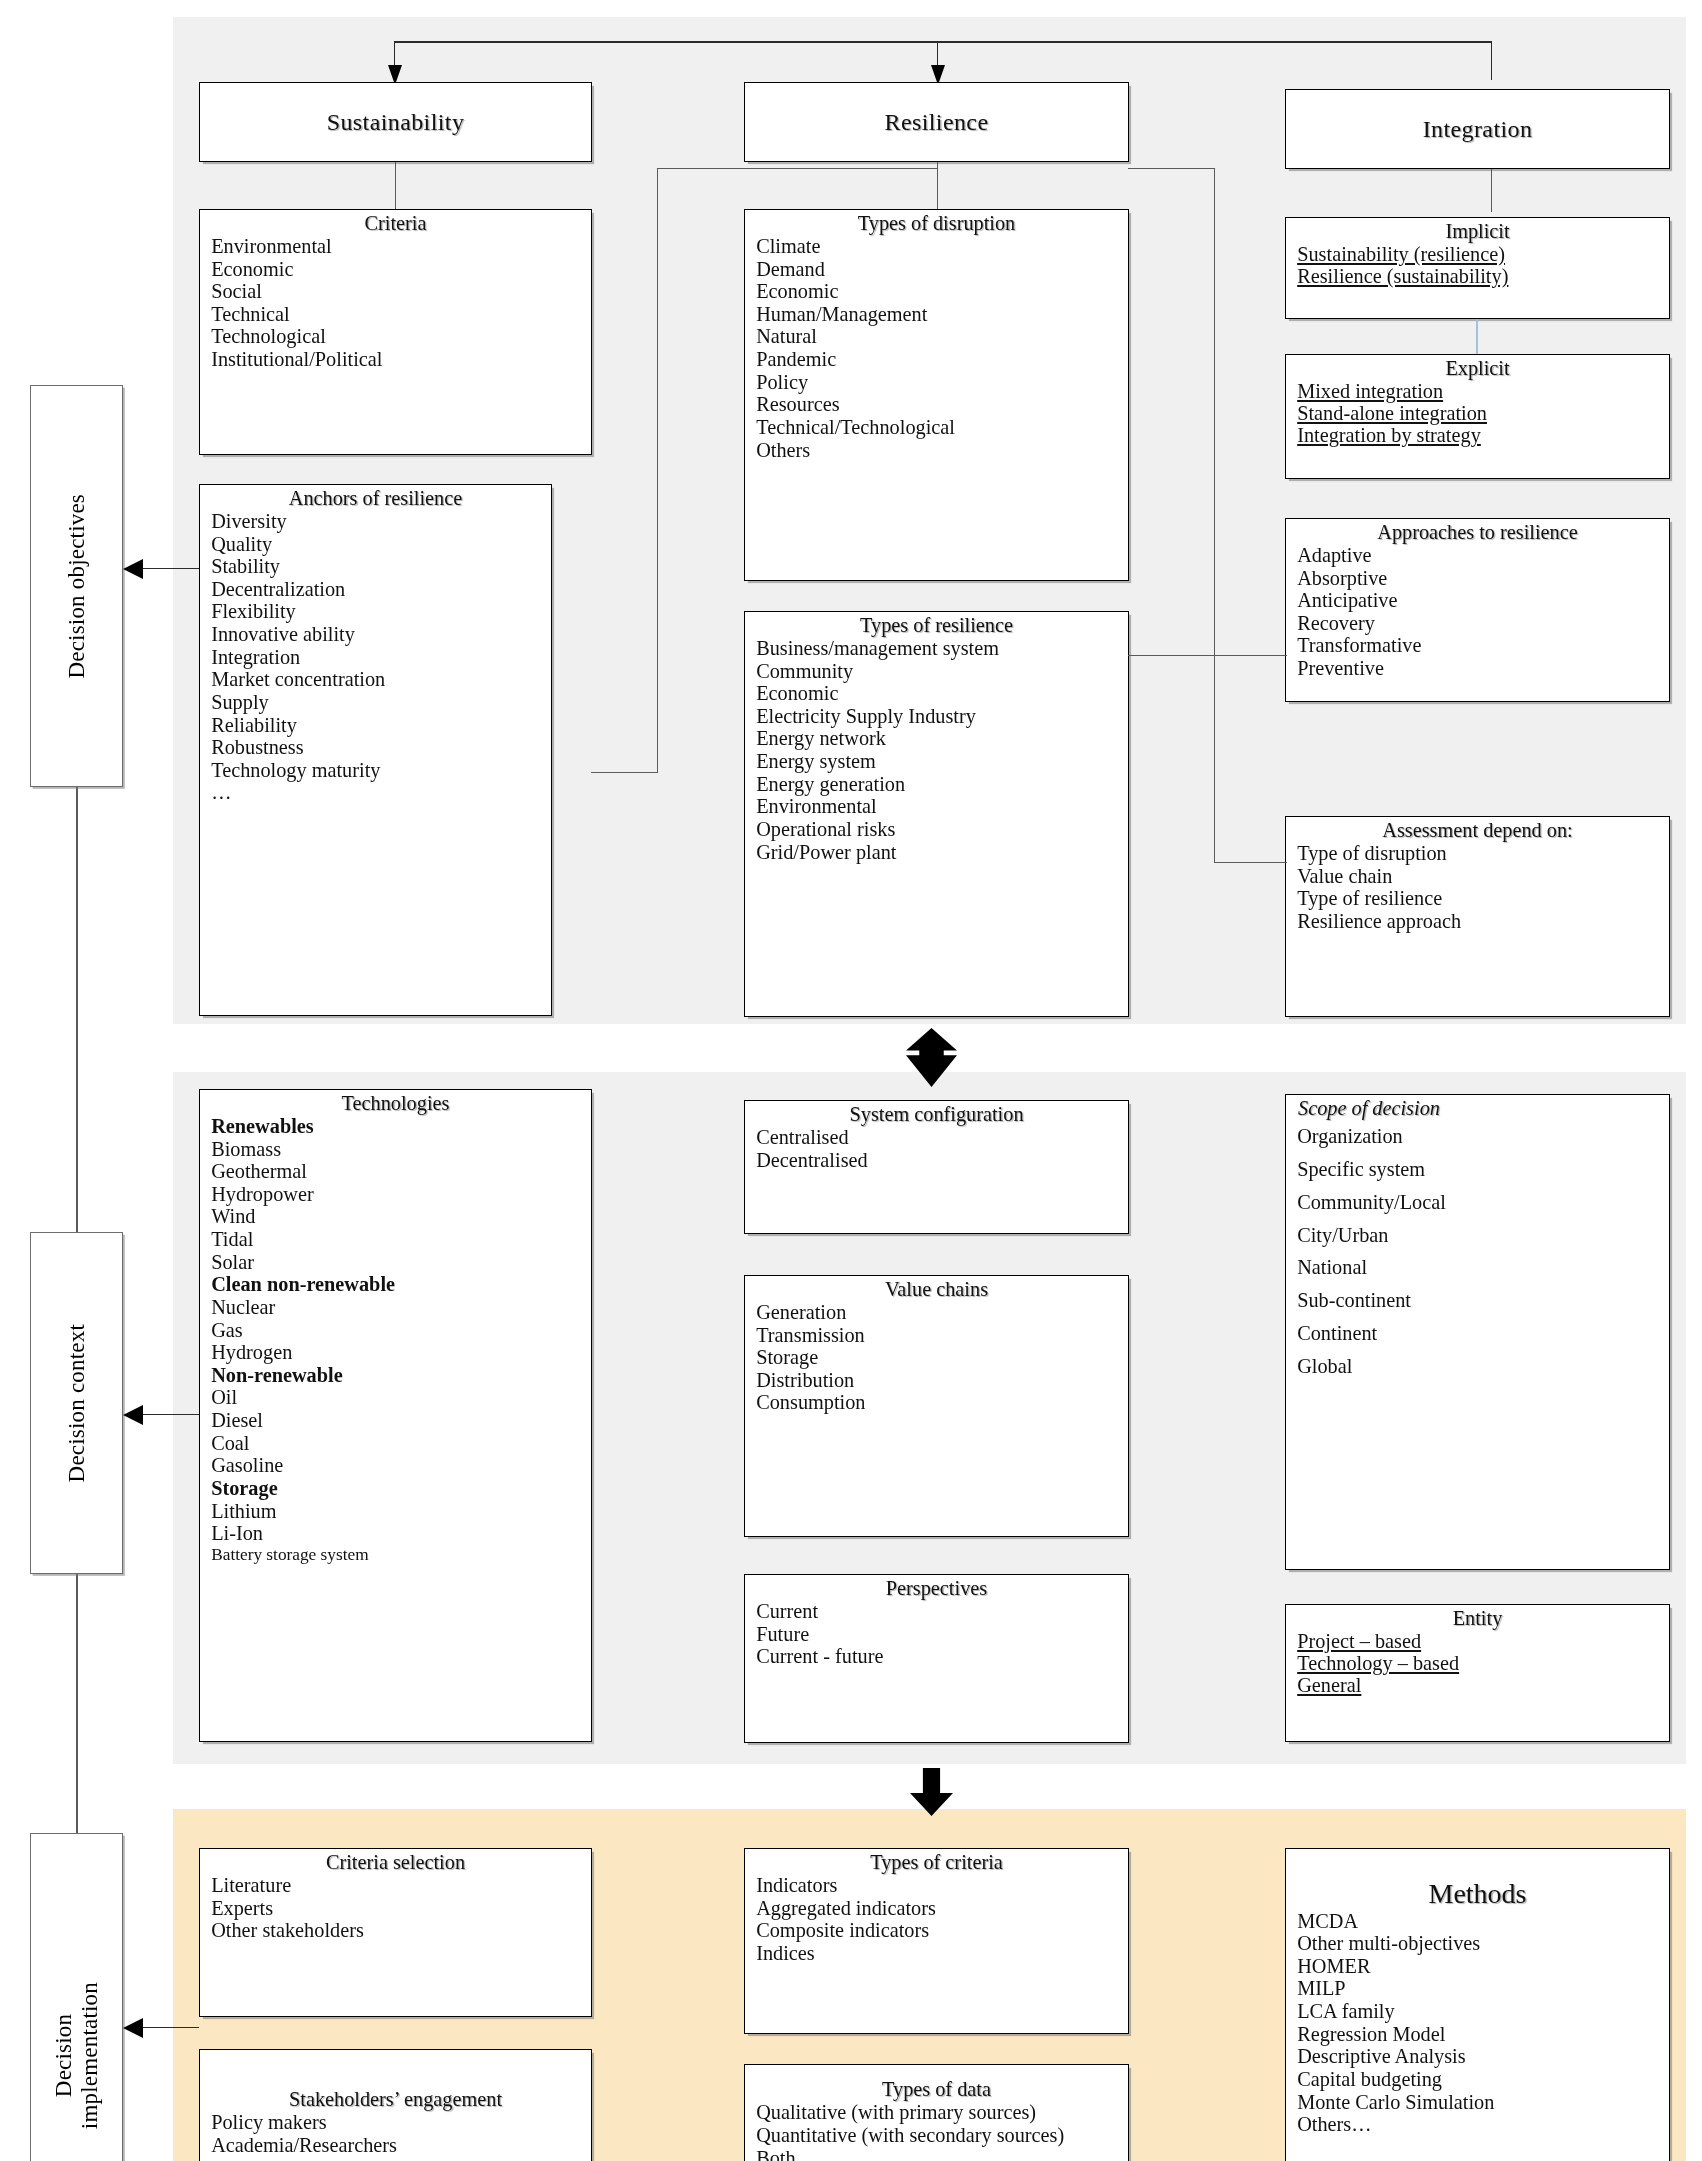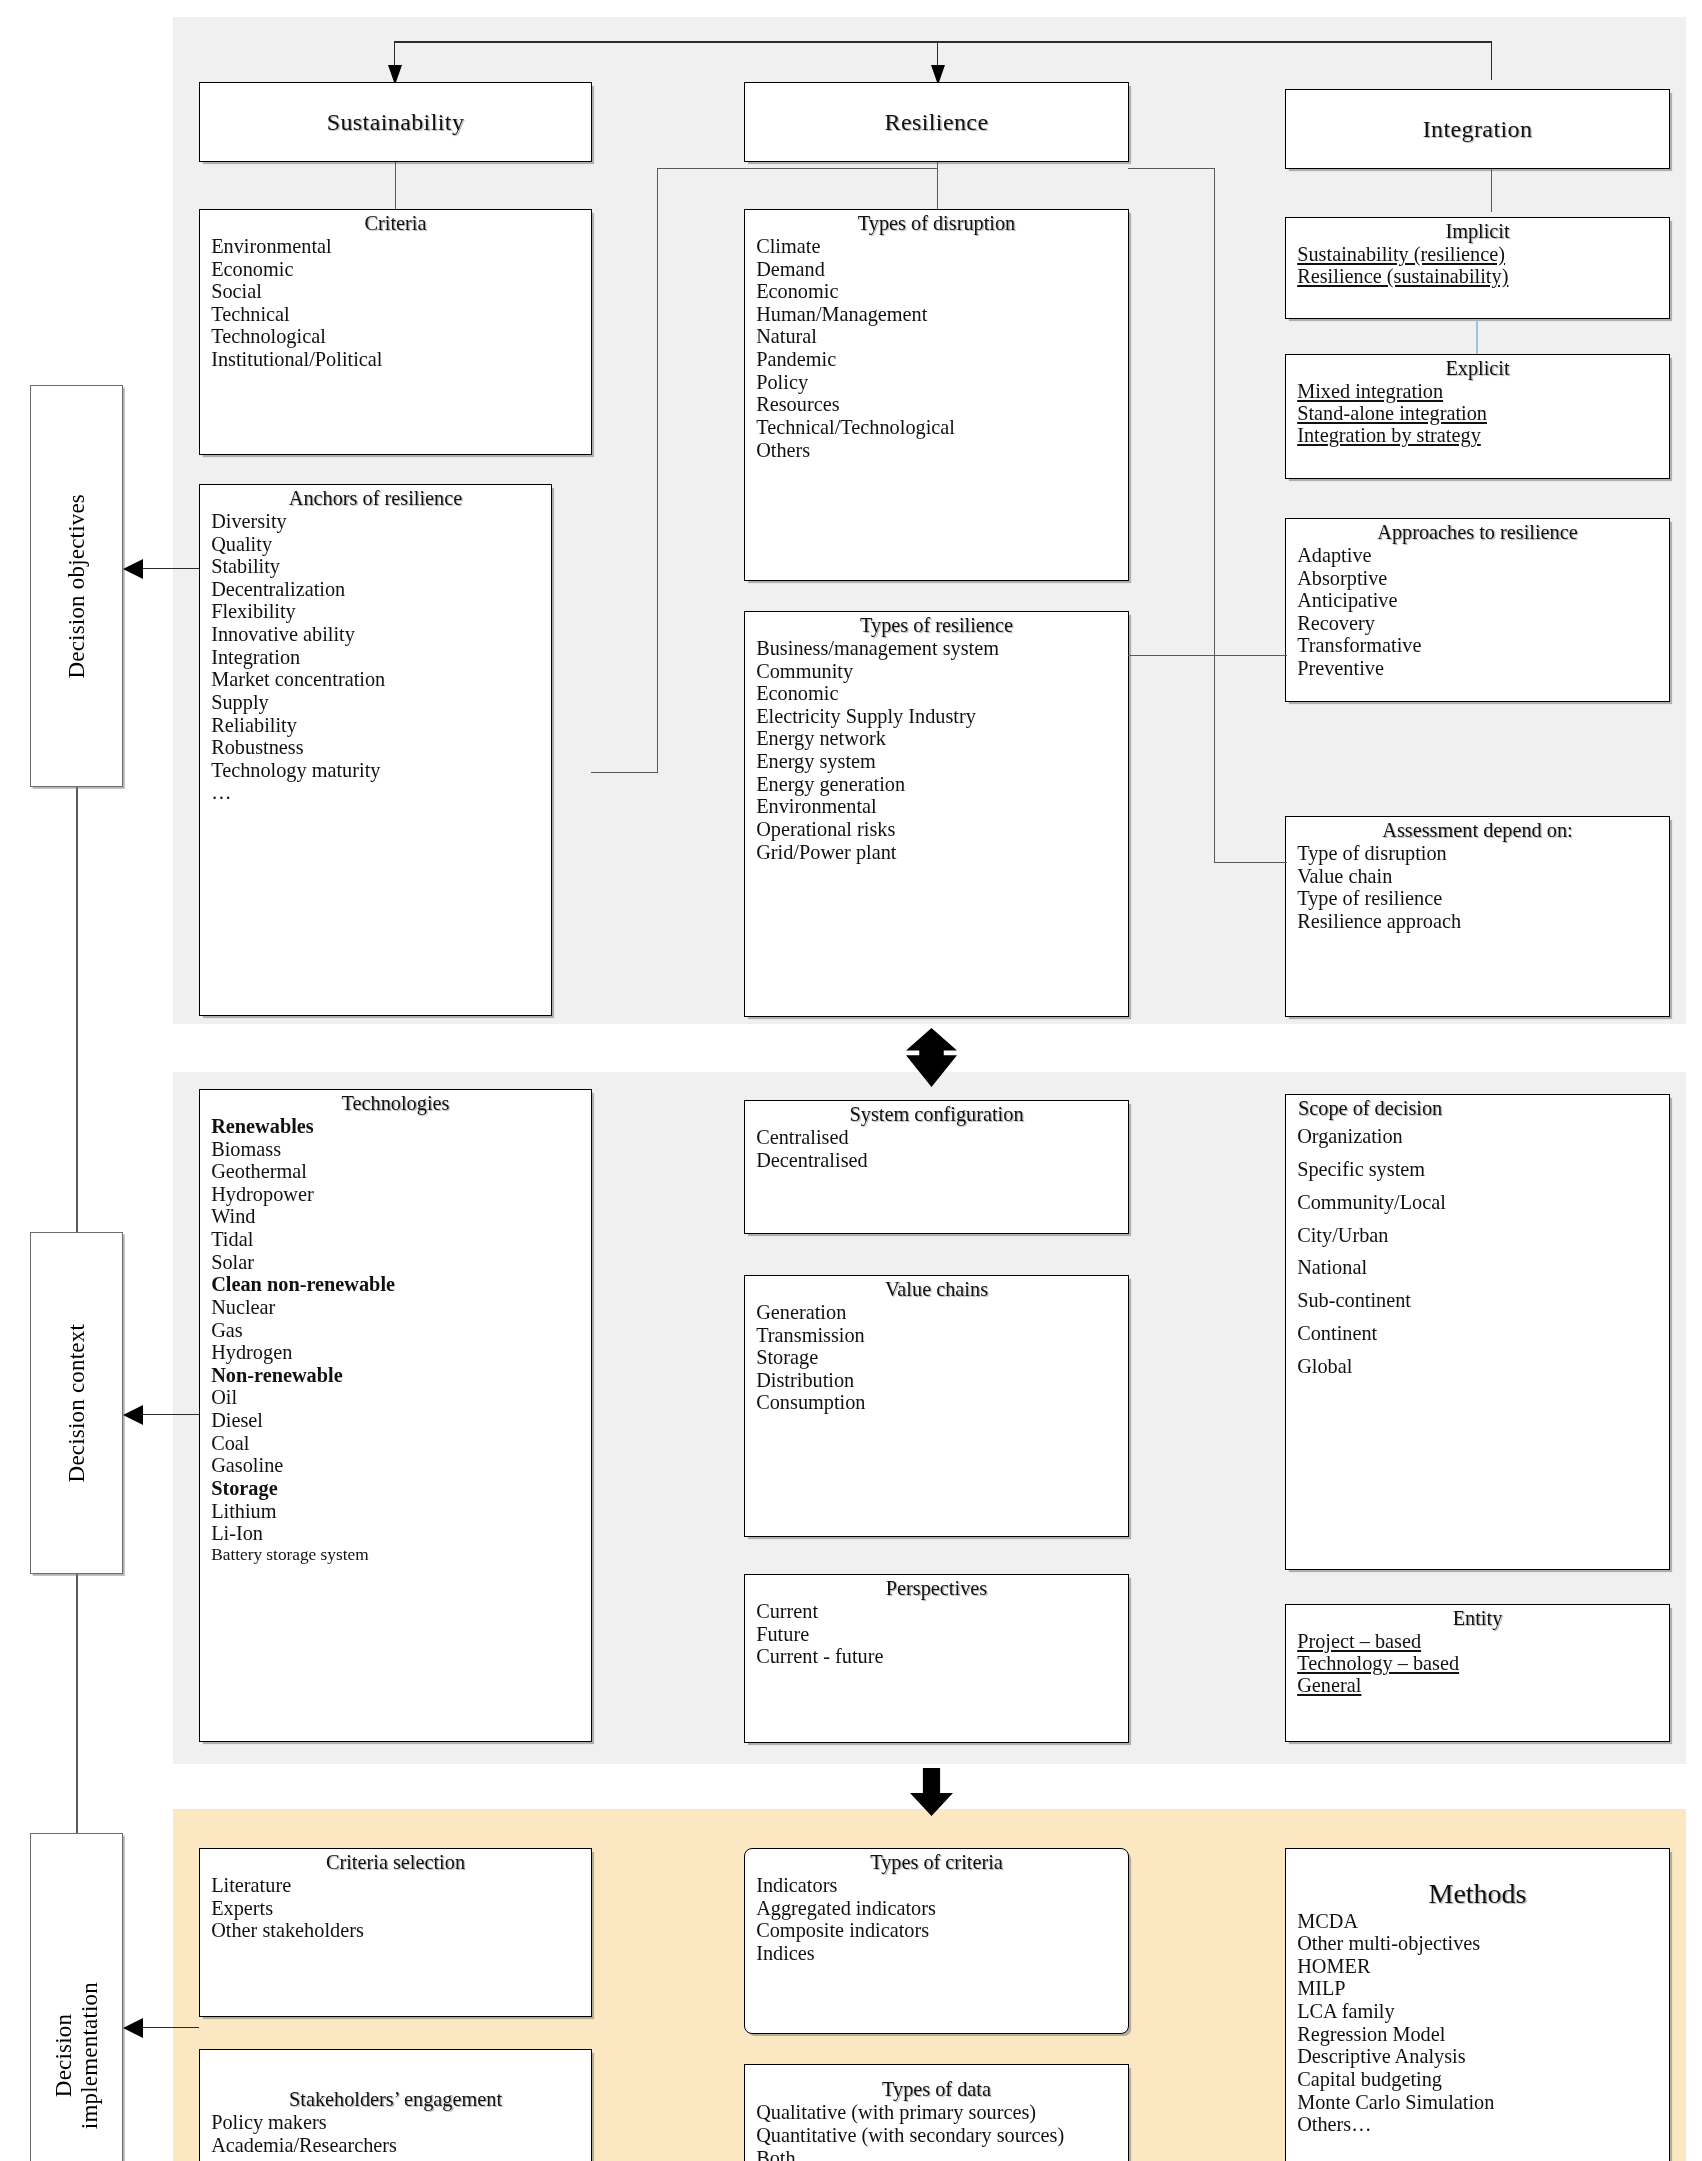--- a/index.html
+++ b/index.html
@@ -58,21 +58,21 @@
   .hd {
     display:block;
     text-align:center;
     font-size:20.3px;
     line-height:1.06;
     color:#111;
     text-shadow: 1.3px 1.3px 0.9px rgba(160,160,160,0.8);
     margin: 2.6px 0 0.9px 0;
     white-space:nowrap;
   }
-  .hd.left { text-align:left; padding-left:12px; }
+  .hd.left { text-align:left; padding-left:12px;font-style:italic; }
 
   ul.lst { list-style:none; margin:0; padding: 0 7px 0 11.2px; }
   ul.lst li {
     font-size:20.3px;
     line-height:1.115;
     color:#111;
     white-space:normal;
   }
   ul.lst li.b { font-weight:bold; }
   ul.lst li.sm { font-size:17.3px; }
@@ -376,21 +376,21 @@
 
   <div class="nbox" style="left:199px; top:2049px; width:393px; height:266px;">
     <span class="hd" style="margin-top:39px;">Stakeholders’ engagement</span>
     <ul class="lst">
         <li>Policy makers</li>
         <li>Academia/Researchers</li>
         <li>Technical experts</li>
       </ul>
   </div>
 
-  <div class="nbox" style="left:744px; top:1848px; width:385px; height:186px;border-radius:8px;">
+  <div class="nbox" style="left:744px; top:1848px; width:385px; height:186px;">
     <span class="hd">Types of criteria</span>
     <ul class="lst">
         <li>Indicators</li>
         <li>Aggregated indicators</li>
         <li>Composite indicators</li>
         <li>Indices</li>
       </ul>
   </div>
 
   <div class="nbox" style="left:744px; top:2064px; width:385px; height:251px;">

